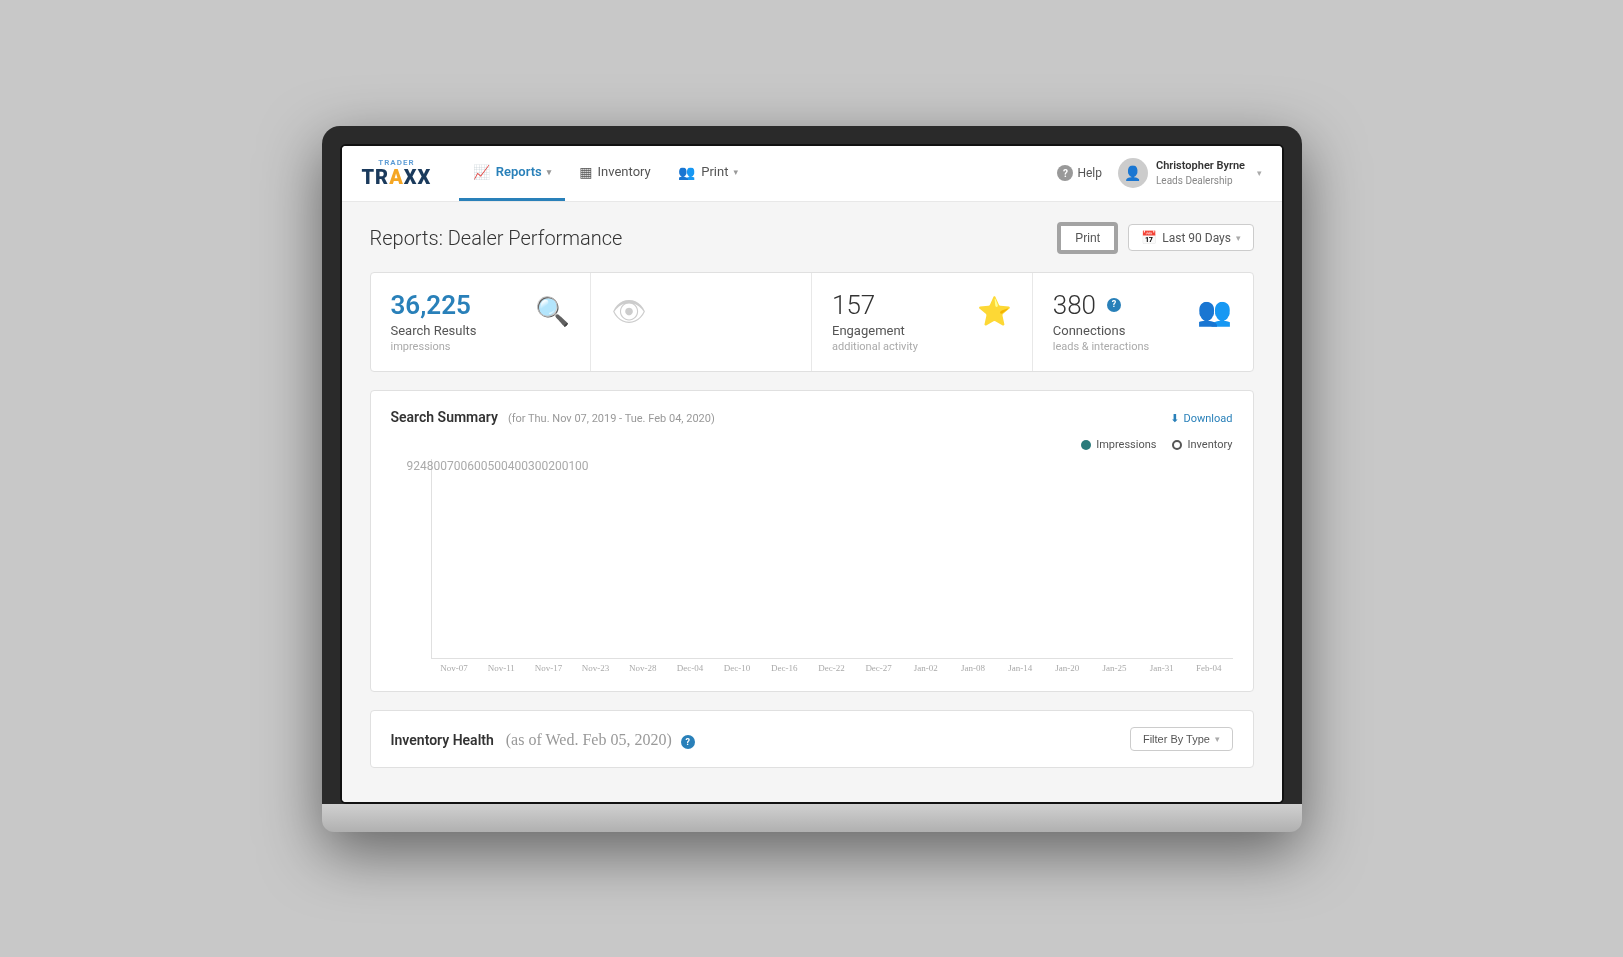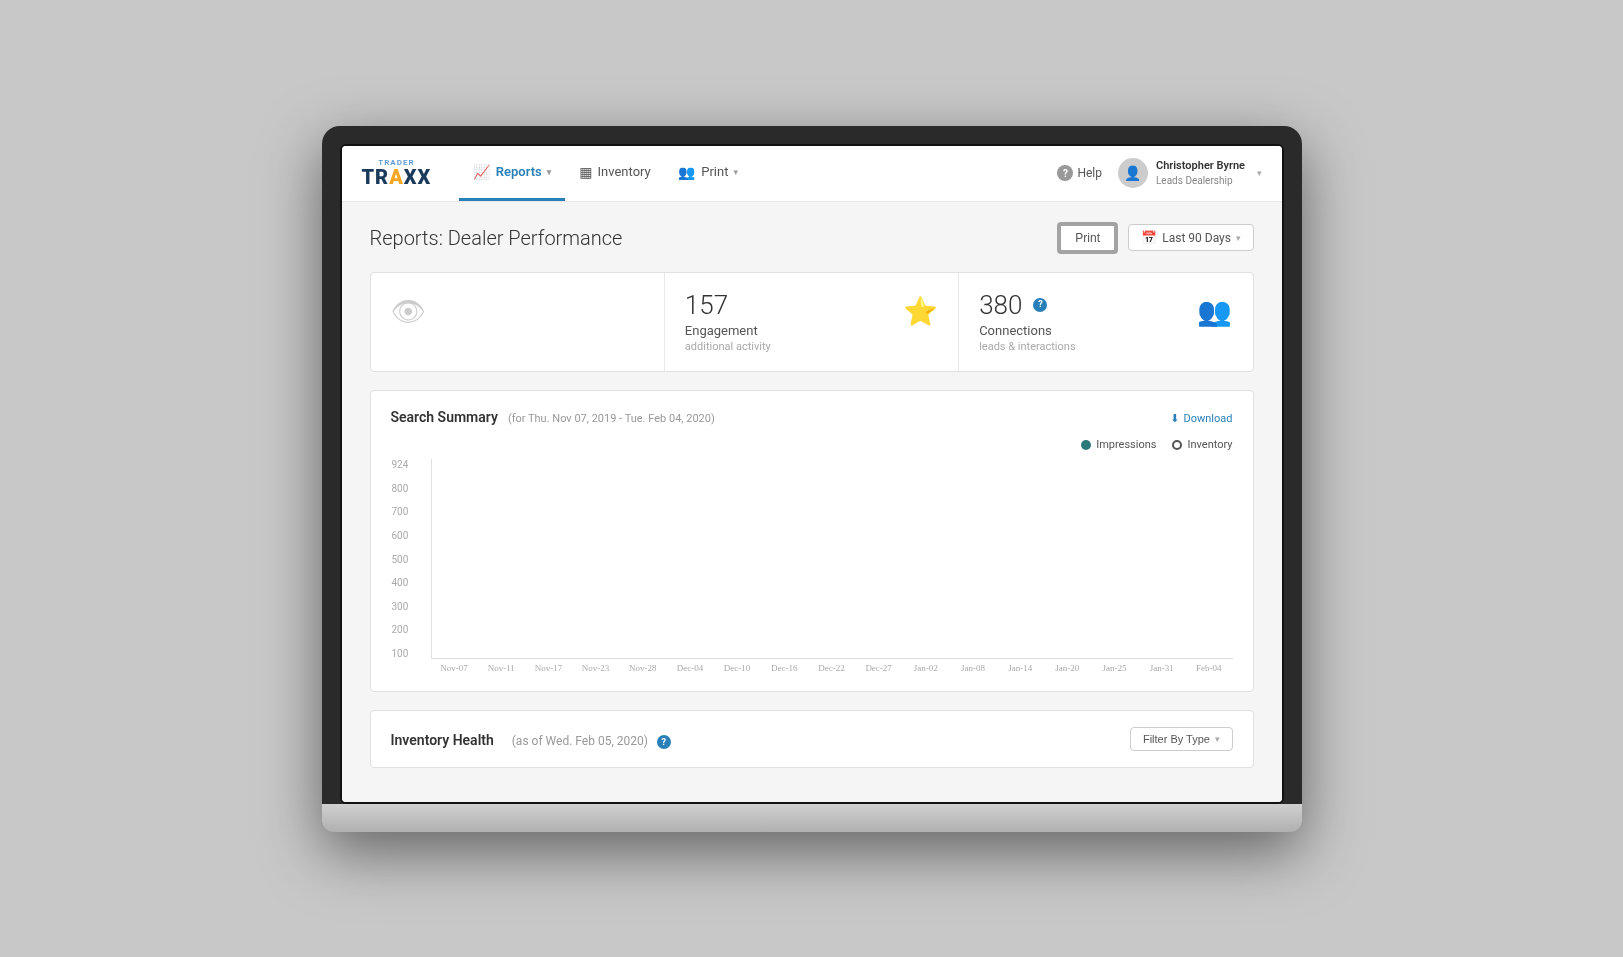--- a/index.html
+++ b/index.html
@@ -303,27 +303,27 @@
       flex: 1;
     }
     .bar {
       width: 100%;
       background: #2a7a7a;
       border-radius: 1px 1px 0 0;
       min-width: 6px;
     }
     .chart-y-labels {
       position: absolute;
-      left: 1px;
+      left: 16px;
       top: 0;
       height: 200px;
       display: flex;
-      flex-direction: column;
+      flex-direction: row;
       justify-content: space-between;
-      font-size: 10px;
+      font-size: 12px;
       color: #aaa;
     }
     .chart-x-labels {
       display: flex;
       justify-content: space-between;
       font-size: 9px;
       color: #aaa;
       margin-top: 4px;
       padding-left: 0;
       overflow: hidden;
@@ -341,23 +341,24 @@
       display: flex;
       align-items: center;
       justify-content: space-between;
     }
     .inv-title {
       font-size: 14px;
       font-weight: 600;
       color: #333;
     }
     .inv-subtitle {
-      font-size: 12px;
+      font-size: 16px;
       color: #999;
-      margin-left: 14px;
+      margin-left: 8px;
+      font-family: Liberation Serif, serif;
     }
     .info-icon {
       width: 14px;
       height: 14px;
       background: #2980b9;
       border-radius: 50%;
       display: inline-flex;
       align-items: center;
       justify-content: center;
       color: #fff;
@@ -432,20 +433,28 @@
           <button class="print-btn">Print</button>
           <div class="date-filter">
             <span class="cal-icon">📅</span>
             <span>Last 90 Days</span>
             <span style="font-size:9px;color:#aaa;">▾</span>
           </div>
         </div>
       </div>
 
       <div class="stats-row">
+        <div class="stat-card">
+          <div class="stat-content">
+            <div class="stat-value blue">36,225</div>
+            <div class="stat-label">Search Results</div>
+            <div class="stat-sublabel">impressions</div>
+          </div>
+          <div class="stat-icon">🔍</div>
+        </div>
         <div class="stat-card">
           <div class="stat-icon">👁</div>
         </div>
         <div class="stat-card">
           <div class="stat-content">
             <div class="stat-value">157</div>
             <div class="stat-label">Engagement</div>
             <div class="stat-sublabel">additional activity</div>
           </div>
           <div class="stat-icon">⭐</div>

